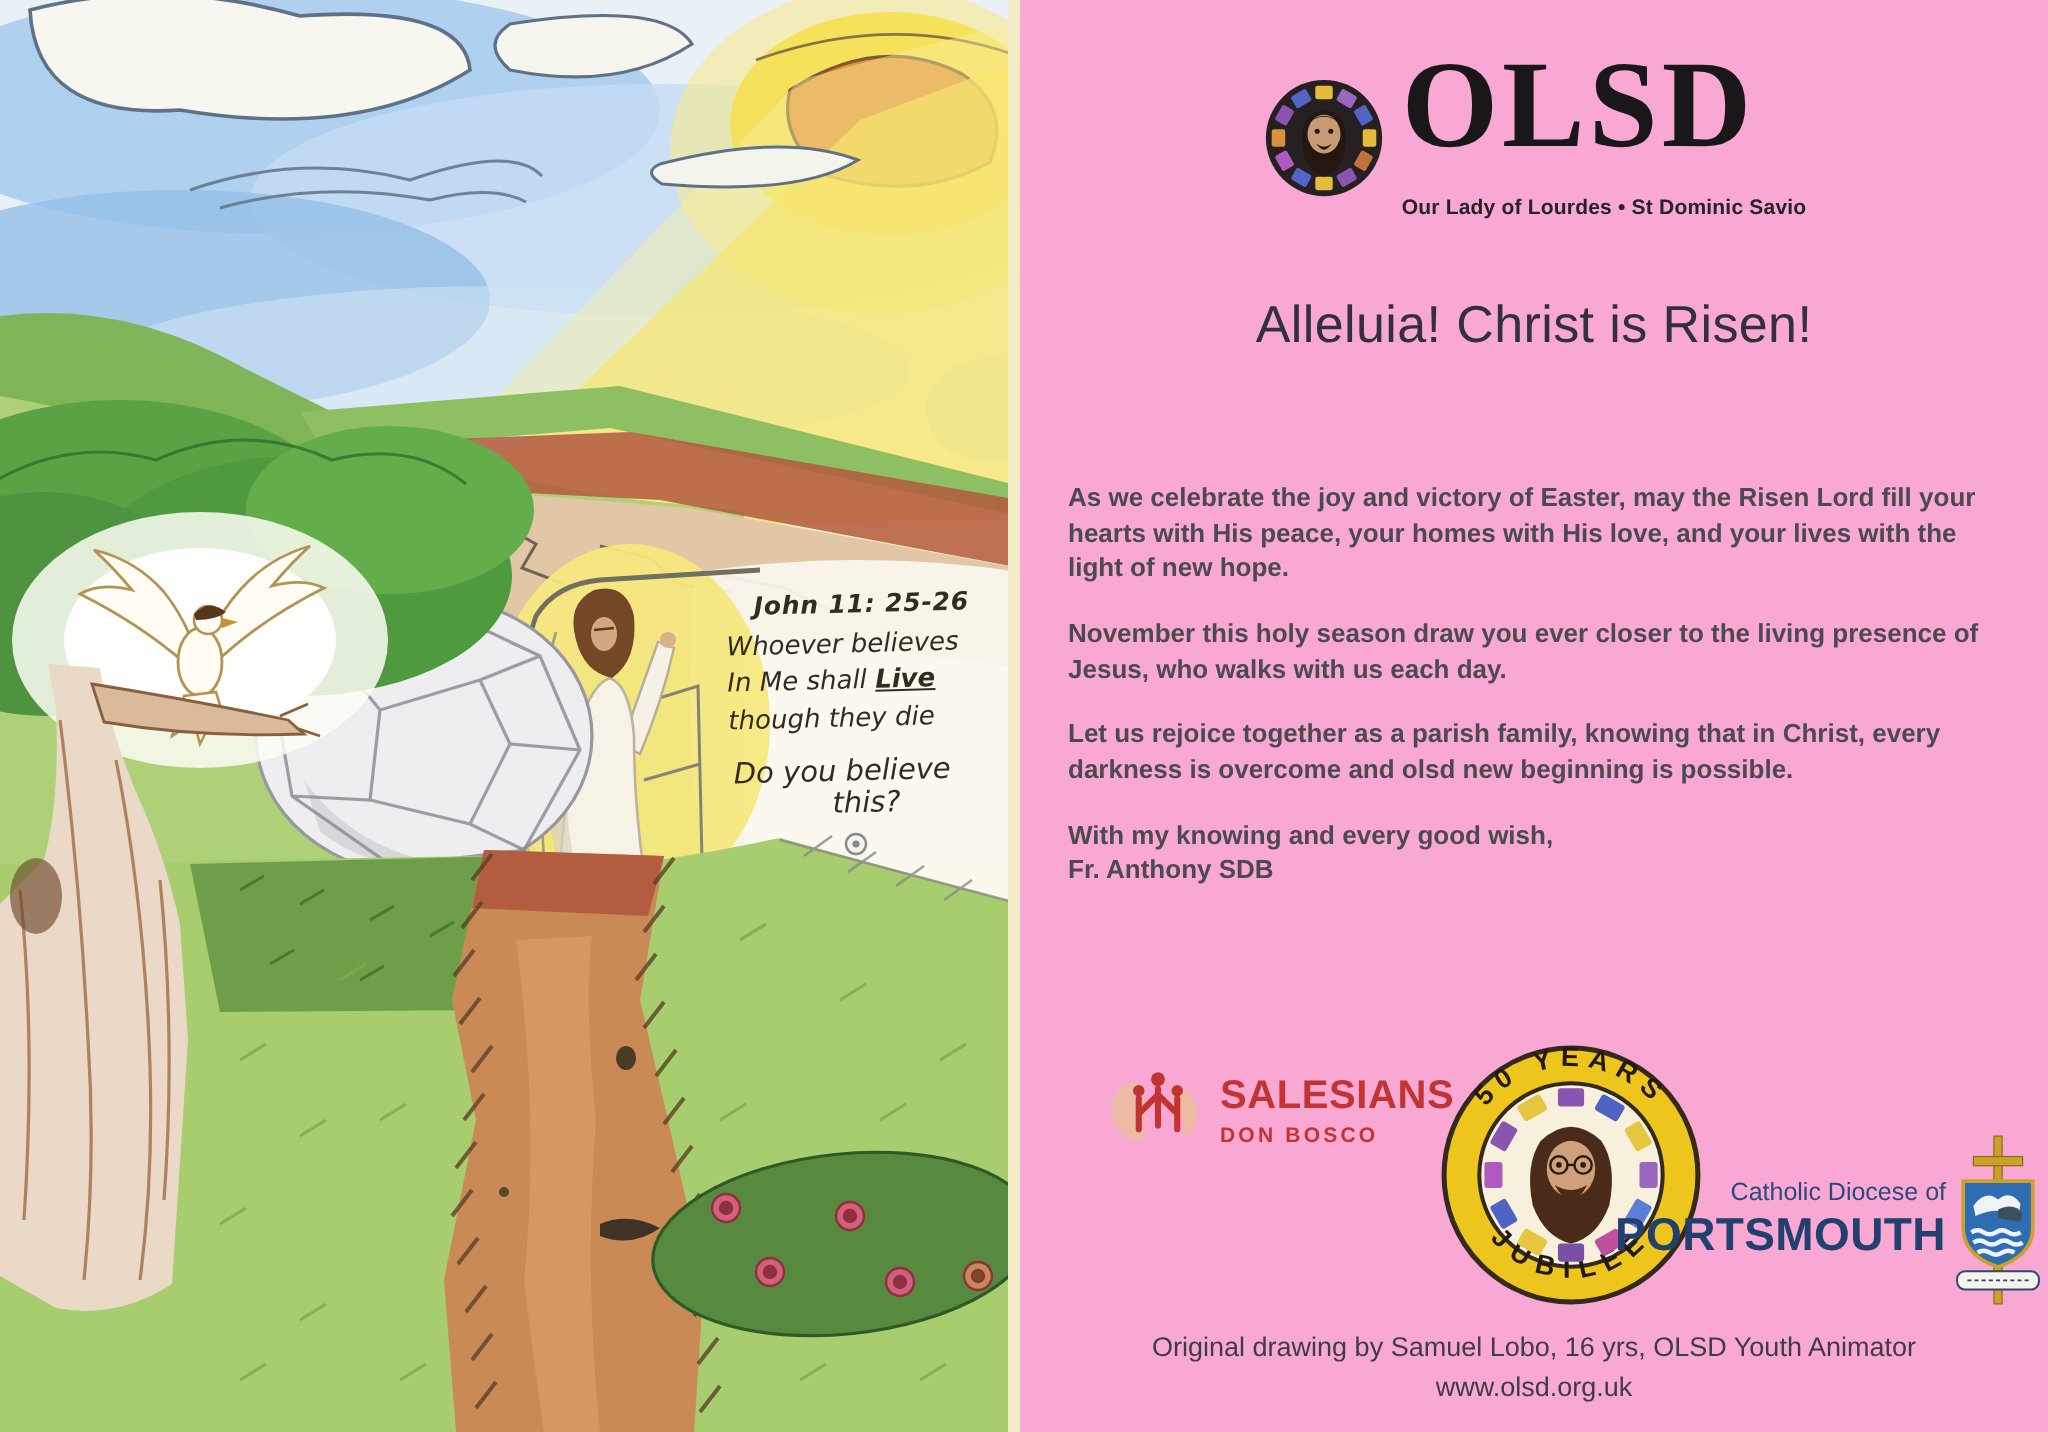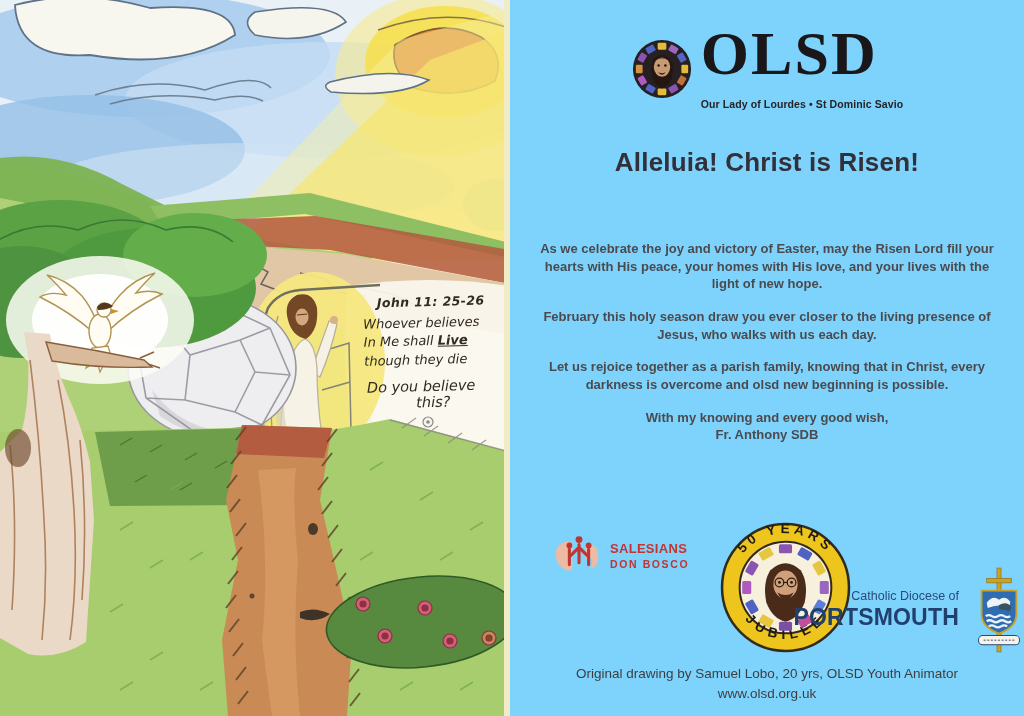--- a/index.html
+++ b/index.html
@@ -16,43 +16,43 @@
     font-family:"DejaVu Sans",sans-serif;font-style:italic;
     color:#322b22;transform:rotate(-1.5deg);
   }
   .s-ref{font-size:12.5px;text-align:center;letter-spacing:.4px;margin-bottom:5px;font-weight:bold;}
   .s-line{font-size:13px;line-height:1.42;margin-left:8px;}
   .s-line .u{text-decoration:underline;font-weight:bold;}
   .s-q{font-size:14.5px;margin-top:9px;margin-left:10px;}
   .s-q2{font-size:14.5px;text-align:center;}
 
   
-  .panel{position:absolute;left:510px;top:0;width:514px;height:716px;background:#7dd3fc;}
+  .panel{position:absolute;left:510px;top:0;width:514px;height:716px;background:#f9a8d4;}
   .olsd-logo{position:absolute;top:28px;left:0;width:100%;display:flex;justify-content:center;align-items:center;gap:8px;}
   .olsd-acronym{
     font-family:"Liberation Serif",serif;font-weight:bold;font-size:62px;
     line-height:.82;color:#191719;letter-spacing:2px;
   }
   .olsd-tagline{font-size:10.5px;font-weight:bold;color:#242426;margin-top:19px;letter-spacing:.1px;}
   .heading{
     position:absolute;top:147px;left:0;width:100%;text-align:center;
-    font-size:26px;font-weight:bold;color:#32313a;letter-spacing:.2px;
+    font-size:26px;font-weight:normal;color:#32313a;letter-spacing:.2px;
   }
-  .message{position:absolute;top:240px;left:24px;width:466px;text-align:center;
+  .message{position:absolute;top:240px;left:24px;width:466px;text-align:left;
     font-size:13px;font-weight:bold;color:#4b4a4f;}
   .message p{margin:0 0 15px 0;line-height:1.36;}
   .signoff div{line-height:1.36;}
 
   .salesians{position:absolute;left:44px;top:532px;display:flex;align-items:center;gap:6px;}
-  .sal-name{font-size:13px;font-weight:bold;color:#c13431;letter-spacing:.3px;}
+  .sal-name{font-size:20px;font-weight:bold;color:#c13431;letter-spacing:.3px;}
   .sal-sub{font-size:10.5px;font-weight:bold;color:#c13431;letter-spacing:1.6px;margin-top:2px;}
 
   .jubilee{position:absolute;left:208px;top:520px;}
 
-  .diocese{position:absolute;right:4px;top:566px;display:flex;align-items:center;gap:19px;}
+  .diocese{position:absolute;right:4px;top:566px;display:flex;align-items:center;gap:5px;}
   .dio-text{text-align:right;}
   .dio-pre{font-size:12.5px;color:#2a4a7c;}
   .dio-name{font-size:23px;font-weight:bold;color:#21406e;letter-spacing:.2px;margin-top:1px;}
 
   .footer{position:absolute;left:0;bottom:12px;width:100%;text-align:center;
     font-size:13.5px;color:#3e3e40;line-height:1.5;}
 </style>
 </head>
 <body>
 
@@ -241,21 +241,21 @@
     <div class="olsd-text">
       <div class="olsd-acronym">OLSD</div>
       <div class="olsd-tagline">Our Lady of Lourdes • St Dominic Savio</div>
     </div>
   </div>
 
   <div class="heading">Alleluia! Christ is Risen!</div>
 
   <div class="message">
     <p>As we celebrate the joy and victory of Easter, may the Risen Lord fill your hearts with His peace, your homes with His love, and your lives with the light of new hope.</p>
-    <p>February this holy season draw you ever closer to the living presence of Jesus, who walks with us each day.</p>
+    <p>November this holy season draw you ever closer to the living presence of Jesus, who walks with us each day.</p>
     <p>Let us rejoice together as a parish family, knowing that in Christ, every darkness is overcome and olsd new beginning is possible.</p>
     <div class="signoff">
       <div>With my knowing and every good wish,</div>
       <div>Fr. Anthony SDB</div>
     </div>
   </div>
 
   <div class="salesians">
     <svg width="50" height="46" viewBox="0 0 52 46">
       <path d="M13,9 Q1,12 2,24 Q3,36 14,39 Q19,40 19,35 L19,13 Q19,8 13,9 Z" fill="#edbaa4"></path>
@@ -331,16 +331,16 @@
         <path d="M7,49 Q10,47 13,49 T19,49 T25,49 T31,49"></path>
         <path d="M8,54 Q11,52 14,54 T20,54 T26,54 T32,54"></path>
         <path d="M10,59 Q13,57 16,59 T22,59 T28,59"></path>
       </g>
       <rect x="0" y="68" width="40" height="9" rx="4" fill="#f6f3ea" stroke="#2c4a78" stroke-width="1"></rect>
       <path d="M5,72.5 h30" stroke="#2c4a78" stroke-width=".9" stroke-dasharray="2,1.5"></path>
     </svg>
   </div>
 
   <div class="footer">
-    <div>Original drawing by Samuel Lobo, 20 yrs, OLSD Youth Animator</div>
+    <div>Original drawing by Samuel Lobo, 16 yrs, OLSD Youth Animator</div>
     <div>www.olsd.org.uk</div>
   </div>
 </div>
 
 </body></html>

